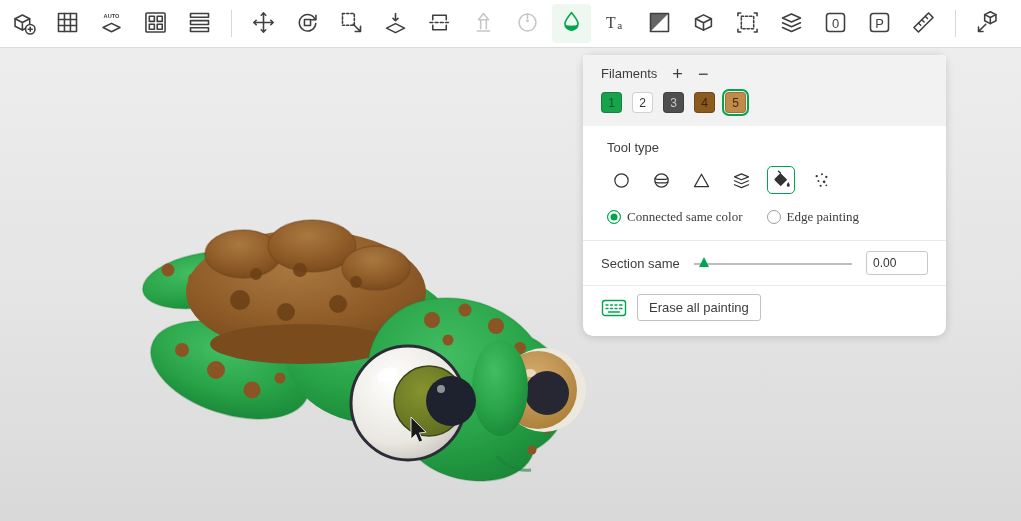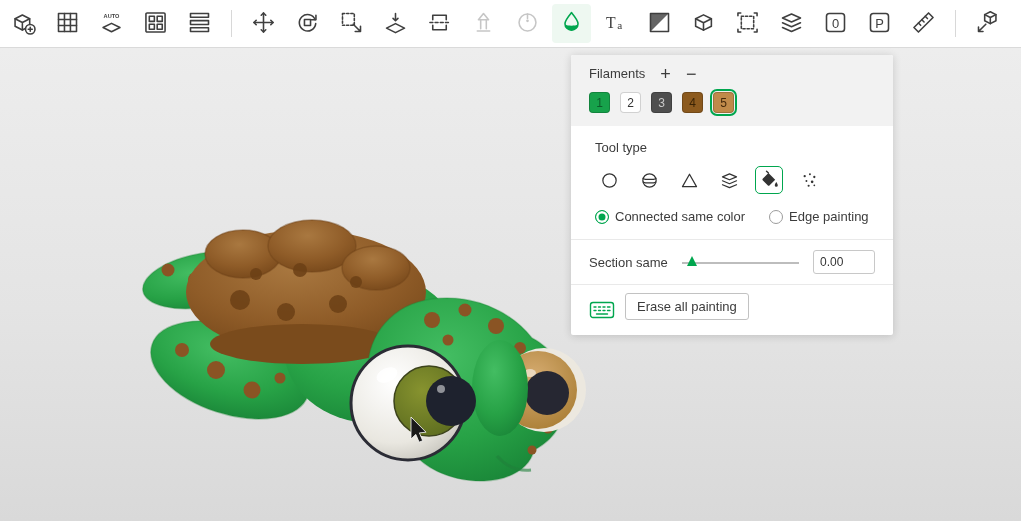--- a/index.html
+++ b/index.html
@@ -15,50 +15,50 @@
   .tb-btn.disabled{color:#c6c6c6;}
   .tb-btn.active{color:var(--accent,#00a64e);background:#eef8f1;}
   .tb-div{width:1px;height:27px;background:#d8d8d8;margin:0 7px;flex:none;}
 
   
   .canvas{position:absolute;top:48px;left:0;width:1021px;height:473px;
     background:linear-gradient(180deg,#ededed 0%,#e4e4e4 55%,#d9d9d9 100%);}
   .scene{position:absolute;left:0;top:0;}
 
   
-  .panel{position:absolute;left:571px;top:7px;width:322px;background:#fff;border-radius:2px;
+  .panel{position:absolute;left:583px;top:7px;width:363px;background:#fff;border-radius:10px;
     box-shadow:0 1px 8px rgba(0,0,0,.16);color:#3c3c3c;font-size:13px;}
   .fil-section{background:#f2f2f2;padding:11px 18px 13px;border-radius:2px 2px 0 0;}
   .fil-head{display:flex;align-items:center;gap:15px;}
   .fil-head .mini{background:none;border:none;font-size:18px;line-height:14px;color:#3c3c3c;cursor:pointer;padding:0;}
   .swatches{display:flex;gap:10px;margin-top:11px;}
   .swatch{width:21px;height:21px;border-radius:4px;display:flex;align-items:center;justify-content:center;
     font-size:12px;cursor:pointer;box-shadow:inset 0 0 0 1px rgba(0,0,0,.18);}
   .swatch.sel{outline:2px solid var(--accent,#00a64e);outline-offset:1px;}
   .tool-section{padding:14px 24px 15px;}
   .sec-label{color:#3c3c3c;}
   .tools{display:flex;gap:12px;margin-top:11px;align-items:center;}
   .tool{width:28px;height:28px;display:flex;align-items:center;justify-content:center;color:#333;
     border:1.6px solid transparent;border-radius:5px;cursor:pointer;background:none;padding:0;}
   .tool svg{width:21px;height:21px;}
   .tool.sel{border-color:var(--accent,#00a64e);}
-  .radios{display:flex;gap:24px;margin-top:15px;align-items:center;}
+  .radios{display:flex;gap:24px;margin-top:15px;align-items:center;font-family:Liberation Serif, serif;}
   .radio{display:flex;align-items:center;gap:6px;cursor:pointer;}
   .rdot{width:14px;height:14px;border-radius:50%;border:1.5px solid #9c9c9c;box-sizing:border-box;flex:none;background:#fff;}
   .radio.on .rdot{border-color:var(--accent,#00a64e);background:var(--accent,#00a64e);box-shadow:inset 0 0 0 2.5px #fff;}
   .divider{height:1px;background:#e9e9e9;}
   .section-view{display:flex;align-items:center;gap:10px;padding:10px 18px;}
   .slider{flex:1;position:relative;height:14px;margin:0 4px;cursor:pointer;}
   .slider .track{position:absolute;left:0;right:0;top:7px;height:1.5px;background:#bdbdbd;}
   .slider .thumb{position:absolute;left:5px;top:1px;width:0;height:0;
     border-left:5.5px solid transparent;border-right:5.5px solid transparent;
     border-bottom:10px solid var(--accent,#00a64e);}
   .sv-input{width:48px;height:22px;border:1px solid #c8c8c8;border-radius:3px;font-size:12px;
     text-align:left;padding:0 6px;color:#333;background:#fff;font-family:"Liberation Sans",sans-serif;box-sizing:content-box;}
-  .erase-row{display:flex;align-items:flex-end;gap:10px;padding:8px 18px 15px;}
+  .erase-row{display:flex;align-items:center;gap:10px;padding:8px 18px 15px;}
   .kbd-icon{display:flex;color:var(--accent,#00a64e);cursor:pointer;}
   .kbd-icon svg{width:26px;height:20px;}
   .erase-btn{border:1px solid #c2c2c2;background:#fff;border-radius:3px;padding:5px 11px;
     font-size:13px;color:#3c3c3c;cursor:pointer;font-family:"Liberation Sans",sans-serif;}
 </style>
 </head>
 <body>
 
 <div class="app">
 

